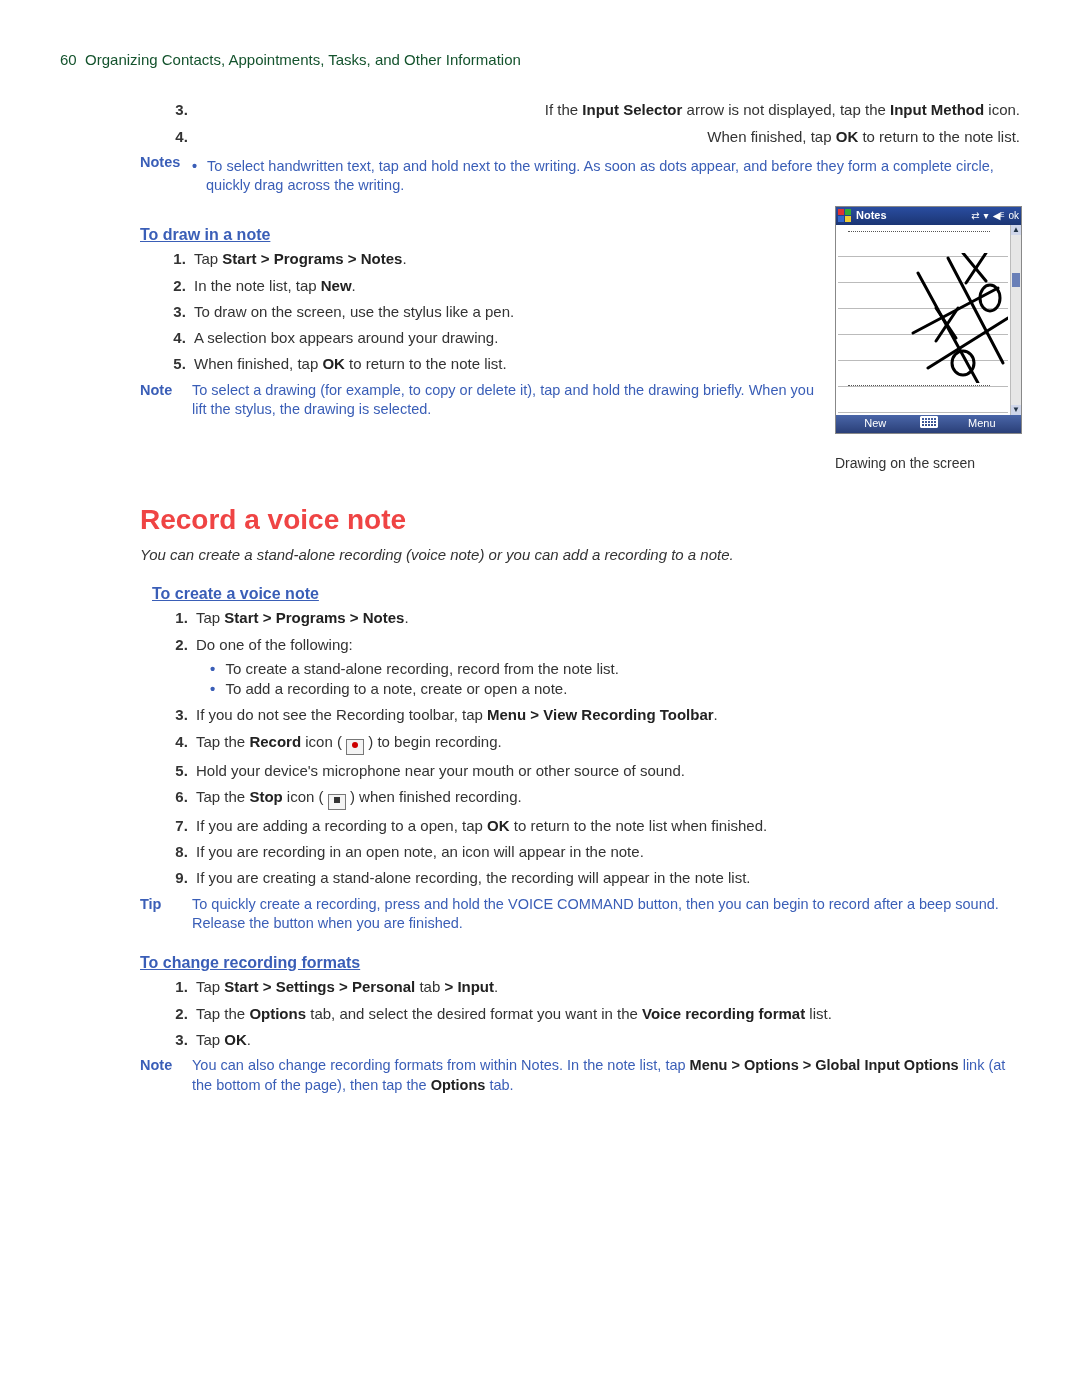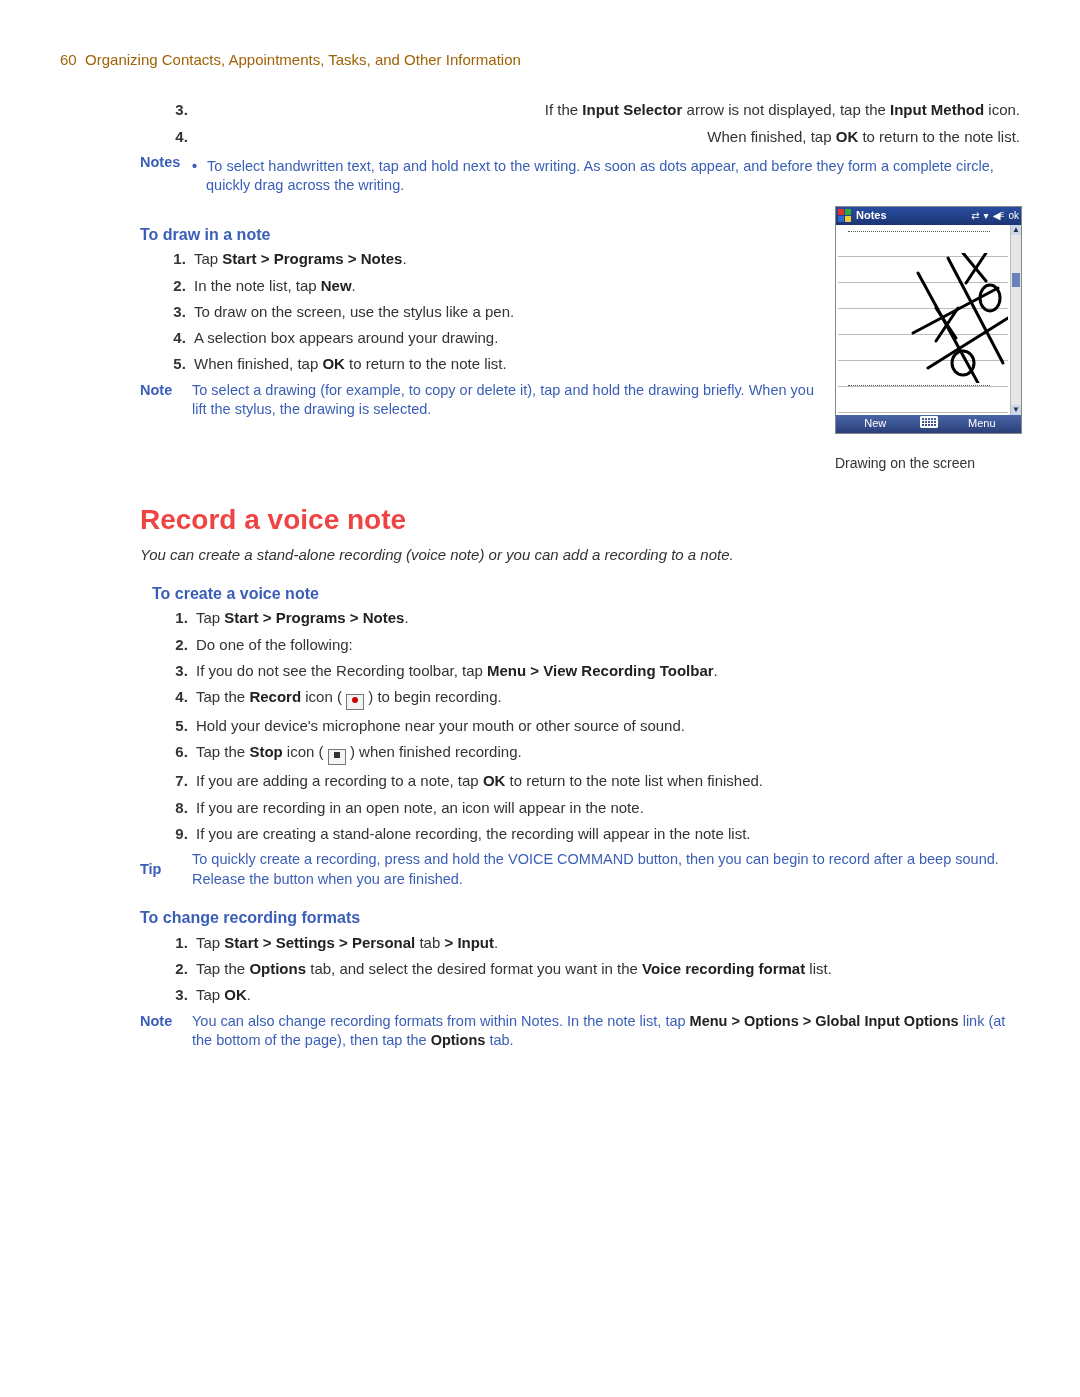--- a/index.html
+++ b/index.html
@@ -7,29 +7,30 @@
     font-size: 15px;
     color: #333;
     margin: 0;
     padding: 50px 60px 60px 60px;
     width: 1080px;
     box-sizing: border-box;
     line-height: 1.35;
   }
   .header-line {
     font-size: 15px;
-    color: #a16207;
+    color: #14532d;
     margin-bottom: 30px;
   }
   .sub-head {
     color: #3a5eb7;
     font-weight: bold;
     font-size: 16px;
     margin-top: 18px;
     margin-bottom: 4px;
+    text-decoration: underline;
   }
   .section-head {
     color: #ef4444;
     font-weight: bold;
     font-size: 28px;
     margin-top: 28px;
     margin-bottom: 6px;
   }
   ol {
     margin: 0 0 6px 0;
@@ -263,39 +264,43 @@
 <div class="section-head" style="margin-left:80px;">Record a voice note</div>
 <p class="body" style="margin-left:80px;font-style:italic;">You can create a stand-alone recording (voice note) or you can add a recording to a note.</p>
 
 <div class="sub-head" style="margin-left:92px;">To create a voice note</div>
 <ol style="margin-left:80px;">
   <li>
     <span>Tap </span><b>Start &gt; Programs &gt; Notes</b><span>.</span>
   </li>
   <li>
     <span>Do one of the following:</span>
+    <ul class="bullets">
+      <li>To create a stand-alone recording, record from the note list.</li>
+      <li>To add a recording to a note, create or open a note.</li>
+    </ul>
   </li>
   <li>
     <span>If you do not see the Recording toolbar, tap </span><b>Menu &gt; View Recording Toolbar</b><span>.</span>
   </li>
   <li>
     <span>Tap the </span><b>Record</b><span> icon ( </span><span class="icon-box rec"><span class="dot"></span></span><span> ) to begin recording.</span>
   </li>
   <li>Hold your device's microphone near your mouth or other source of sound.</li>
   <li>
     <span>Tap the </span><b>Stop</b><span> icon ( </span><span class="icon-box stop"><span class="sq"></span></span><span> ) when finished recording.</span>
   </li>
   <li>
-    <span>If you are adding a recording to a note, tap </span><b>OK</b><span> to return to the note list when finished.</span>
+    <span>If you are adding a recording to a open, tap </span><b>OK</b><span> to return to the note list when finished.</span>
   </li>
   <li>If you are recording in an open note, an icon will appear in the note.</li>
   <li>If you are creating a stand-alone recording, the recording will appear in the note list.</li>
 </ol>
 
-<div class="note-row" style="margin-left:80px;align-items:center;">
+<div class="note-row" style="margin-left:80px;">
   <div class="note-label">Tip</div>
   <div class="note-body">To quickly create a recording, press and hold the VOICE COMMAND button, then you can begin to record after a beep sound. Release the button when you are finished.</div>
 </div>
 
 <div class="sub-head" style="margin-left:80px;">To change recording formats</div>
 <ol style="margin-left:80px;">
   <li>
     <span>Tap </span><b>Start &gt; Settings &gt; Personal</b><span> tab </span><b>&gt; Input</b><span>.</span>
   </li>
   <li>

